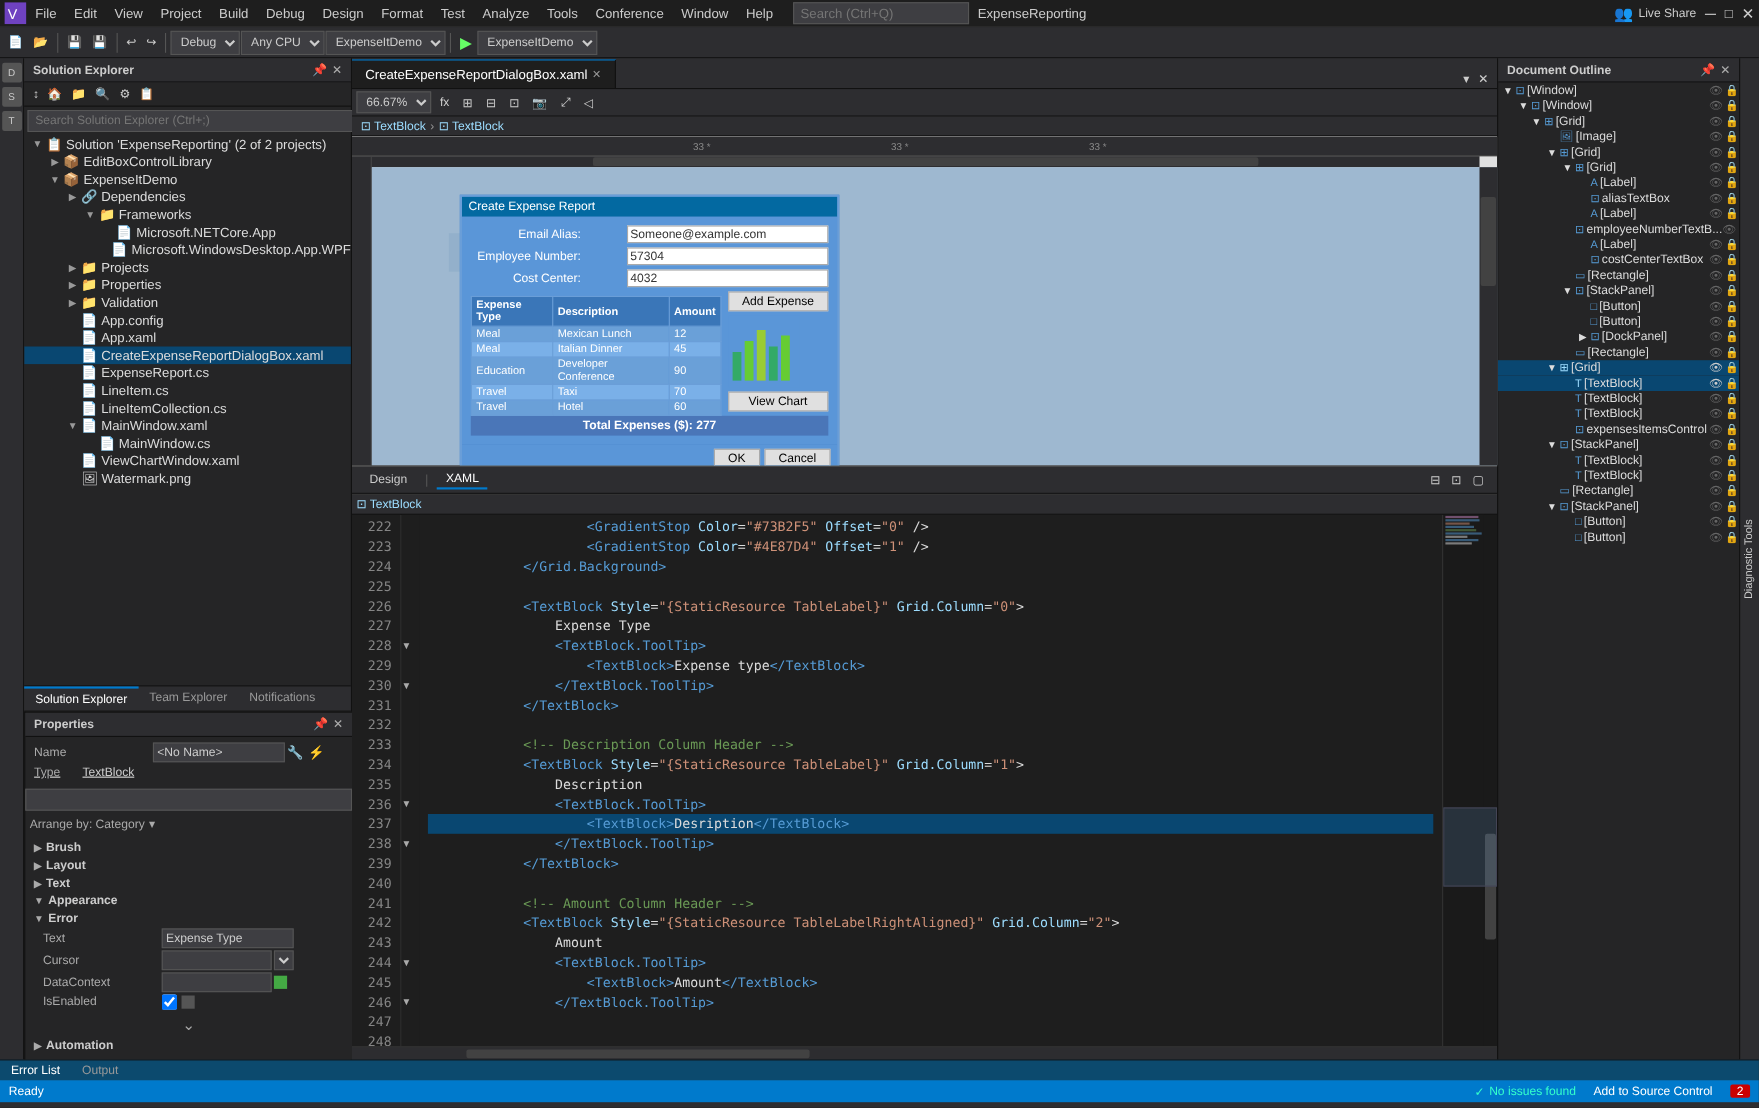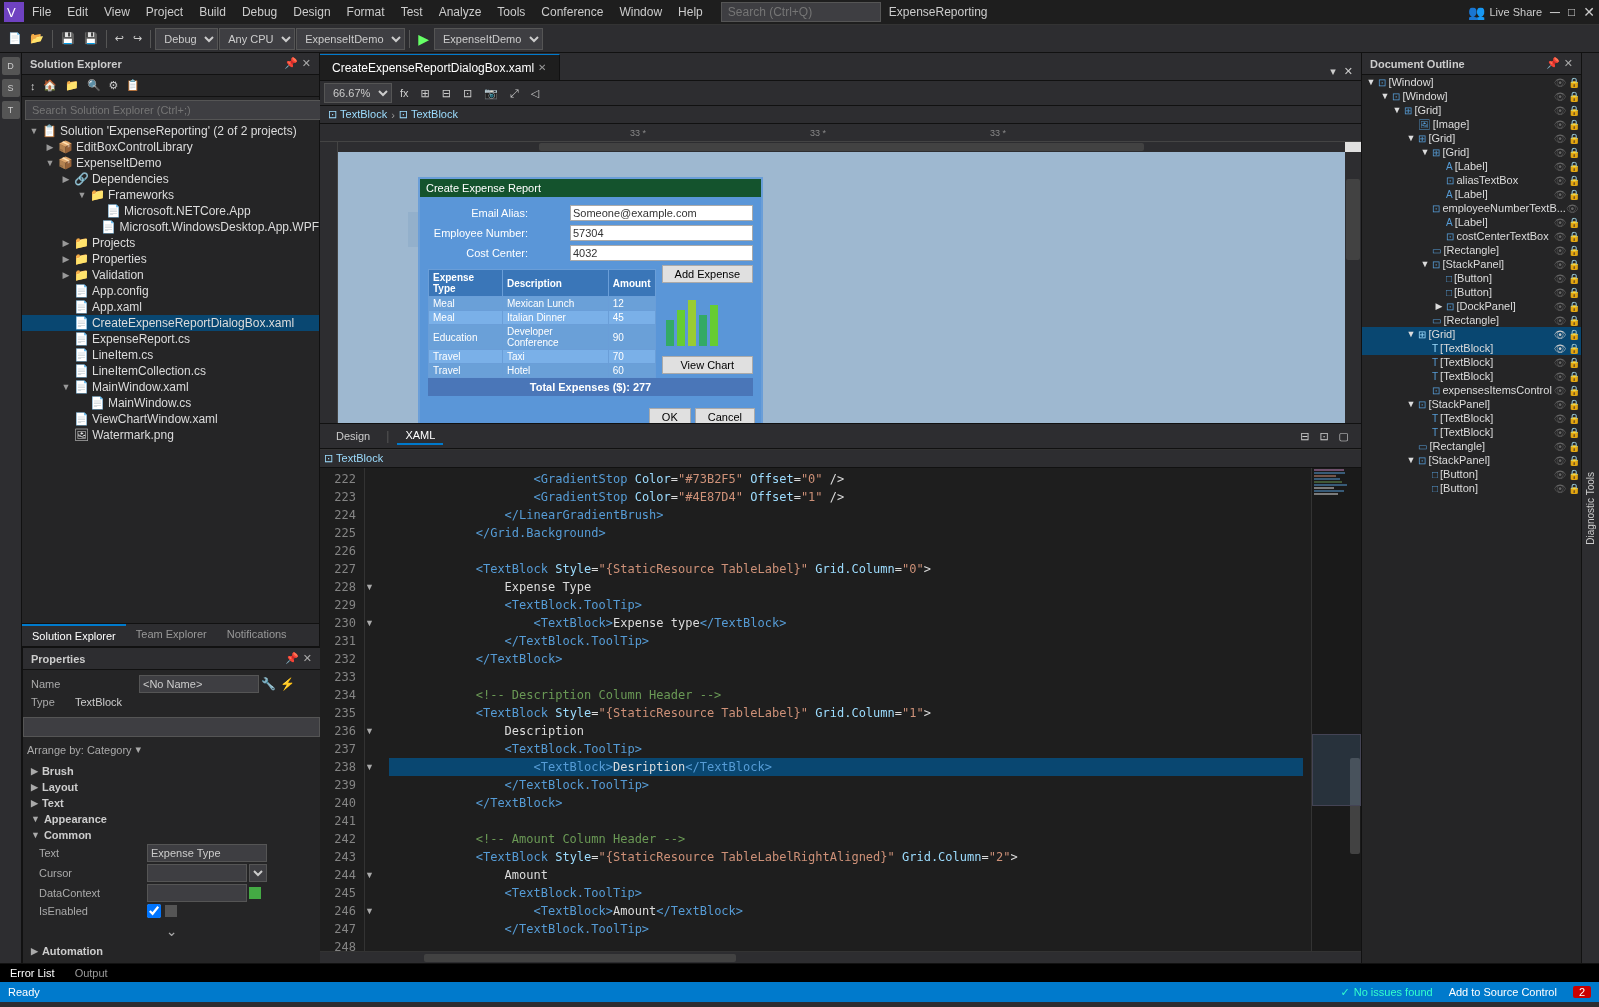--- a/index.html
+++ b/index.html
@@ -82,21 +82,21 @@
     .outline-label { font-size: 11px; }
     .outline-actions { margin-left: auto; display: flex; gap: 2px; }
     .eye-icon, .lock-icon { color: #666; font-size: 10px; }
 
     
     #status-bar { height: 20px; background: #007acc; display: flex; align-items: center; padding: 0 8px; color: #fff; font-size: 11px; justify-content: space-between; }
     #status-left { display: flex; align-items: center; gap: 16px; }
     #status-right { display: flex; align-items: center; gap: 16px; }
 
     
-    #bottom-tabs { display: flex; background: #000000; border-top: 1px solid #111; }
+    #bottom-tabs { display: flex; background: #0c4a6e; border-top: 1px solid #111; }
     .bottom-tab { padding: 3px 10px; font-size: 11px; color: #999; cursor: pointer; }
     .bottom-tab.active { color: #fff; }
 
     
     #breadcrumb { background: #2d2d30; padding: 2px 8px; font-size: 11px; color: #999; border-bottom: 1px solid #111; display: flex; align-items: center; gap: 4px; }
 
     
     ::-webkit-scrollbar { width: 8px; height: 8px; }
     ::-webkit-scrollbar-track { background: #1e1e1e; }
     ::-webkit-scrollbar-thumb { background: #424242; }
@@ -104,21 +104,21 @@
     
     #left-sidebar-icons { width: 22px; background: #2d2d30; display: flex; flex-direction: column; align-items: center; padding-top: 4px; gap: 4px; border-right: 1px solid #111; }
     .side-icon { width: 18px; height: 18px; background: #555; border-radius: 2px; cursor: pointer; display: flex; align-items: center; justify-content: center; font-size: 9px; color: #ccc; }
 
     
     #diag-tools { width: 18px; background: #2d2d30; border-left: 1px solid #111; display: flex; align-items: center; justify-content: center; }
     .diag-text { color: #ccc; font-size: 10px; writing-mode: vertical-rl; text-orientation: mixed; transform: rotate(180deg); cursor: pointer; }
 
     
     .dialog-preview { background: #4a86c8; border: 2px solid #6a9ed8; position: absolute; top: 25px; left: 80px; width: 345px; padding: 0; }
-    .dialog-titlebar { background: #14532d; padding: 3px 6px; font-size: 11px; color: #fff; }
+    .dialog-titlebar { background: #0369a1; padding: 3px 6px; font-size: 11px; color: #fff; }
     .dialog-content { background: #5a96d8; padding: 8px; }
     .dialog-form-row { display: flex; align-items: center; margin-bottom: 4px; font-size: 11px; color: #fff; }
     .dialog-label { width: 100px; text-align: right; margin-right: 6px; font-size: 11px; }
     .dialog-input { background: #fff; color: #333; border: 1px solid #aaa; padding: 1px 2px; font-size: 11px; flex: 1; margin-left: 36px; }
     .dialog-table { width: 100%; border-collapse: collapse; margin-top: 4px; font-size: 10px; }
     .dialog-table th { background: #3a76b8; color: #fff; padding: 2px 4px; text-align: left; border: 1px solid #6a9ed8; }
     .dialog-table td { background: #7ab0e8; color: #fff; padding: 1px 4px; border: 1px solid #6a9ed8; font-size: 10px; }
     .dialog-table tr:nth-child(odd) td { background: #6aa0d8; }
     .dialog-footer { background: #5a96d8; display: flex; gap: 4px; justify-content: flex-end; padding: 4px 6px; }
     .dialog-btn { background: #e0e0e0; border: 1px solid #aaa; padding: 2px 12px; font-size: 11px; cursor: pointer; }
@@ -133,21 +133,21 @@
     #xml-breadcrumb { display: flex; align-items: center; background: #2d2d30; border-top: 1px solid #333; border-bottom: 1px solid #111; padding: 2px 4px; font-size: 11px; color: #ccc; gap: 4px; }
     .xml-crumb { color: #9cdcfe; }
 
     .code-line { white-space: pre; line-height: 18px; }
     .highlight-line { background: #094771; }
 
     
     #minimap { width: 50px; background: #1a1a1a; border-left: 1px solid #333; overflow: hidden; }
 
     
-    .type-row { display: flex; align-items: center; gap: 4px; padding: 2px 4px; font-size: 11px; }
+    .type-row { display: flex; align-items: center; gap: 4px; padding: 2px 4px; font-size: 11px; text-decoration: underline; }
     .type-label { color: #aaa; width: 40px; }
     .type-value { color: #ccc; }
 
     .checkbox-prop { width: 14px; height: 14px; }
 
     .expand-arrow { color: #aaa; font-size: 9px; cursor: pointer; }
     .collapse-arrow { color: #aaa; font-size: 9px; cursor: pointer; }
 
     .prop-collapse { display: flex; align-items: center; gap: 4px; padding: 2px 4px; font-size: 11px; font-weight: bold; color: #ccc; cursor: pointer; }
 
@@ -403,21 +403,21 @@
         <div class="prop-collapse">
           <span class="expand-arrow">▶</span>
           <span>Text</span>
         </div>
         <div class="prop-collapse">
           <span class="collapse-arrow">▼</span>
           <span>Appearance</span>
         </div>
         <div class="prop-collapse">
           <span class="collapse-arrow">▼</span>
-          <span>Common</span>
+          <span>Error</span>
         </div>
 
         <div class="prop-row" style="padding-left:12px;">
           <span class="prop-name">Text</span>
           <input type="text" class="prop-input" style="width: 120px;" value="Expense Type">
         </div>
         <div class="prop-row" style="padding-left:12px;">
           <span class="prop-name">Cursor</span>
           <div style="display:flex;align-items:center;gap:2px;flex:1;">
             <input type="text" class="prop-input" style="width: 100px;" value="">
@@ -683,21 +683,20 @@
         <div style="height:18px;"></div>
         <div style="height:18px;display:flex;align-items:center;">
           <span style="color:#aaa;font-size:9px;cursor:pointer;">▼</span>
         </div>
         <div style="height:18px;"></div>
         <div style="height:18px;"></div>
       </div>
       <div id="code-content">
         <div class="code-line">                    <span class="xml-tag">&lt;GradientStop</span> <span class="xml-attr">Color</span>=<span class="xml-value">"#73B2F5"</span> <span class="xml-attr">Offset</span>=<span class="xml-value">"0"</span> /&gt;</div>
         <div class="code-line">                    <span class="xml-tag">&lt;GradientStop</span> <span class="xml-attr">Color</span>=<span class="xml-value">"#4E87D4"</span> <span class="xml-attr">Offset</span>=<span class="xml-value">"1"</span> /&gt;</div>
-        <div class="code-line">                <span class="xml-tag">&lt;/LinearGradientBrush&gt;</span></div>
         <div class="code-line">            <span class="xml-tag">&lt;/Grid.Background&gt;</span></div>
         <div class="code-line"> </div>
         <div class="code-line">            <span class="xml-tag">&lt;TextBlock</span> <span class="xml-attr">Style</span>=<span class="xml-value">"{StaticResource TableLabel}"</span> <span class="xml-attr">Grid.Column</span>=<span class="xml-value">"0"</span>&gt;</div>
         <div class="code-line">                Expense Type</div>
         <div class="code-line">                <span class="xml-tag">&lt;TextBlock.ToolTip&gt;</span></div>
         <div class="code-line">                    <span class="xml-tag">&lt;TextBlock&gt;</span>Expense type<span class="xml-tag">&lt;/TextBlock&gt;</span></div>
         <div class="code-line">                <span class="xml-tag">&lt;/TextBlock.ToolTip&gt;</span></div>
         <div class="code-line">            <span class="xml-tag">&lt;/TextBlock&gt;</span></div>
         <div class="code-line"> </div>
         <div class="code-line">            <span class="xml-comment">&lt;!-- Description Column Header --&gt;</span></div>

